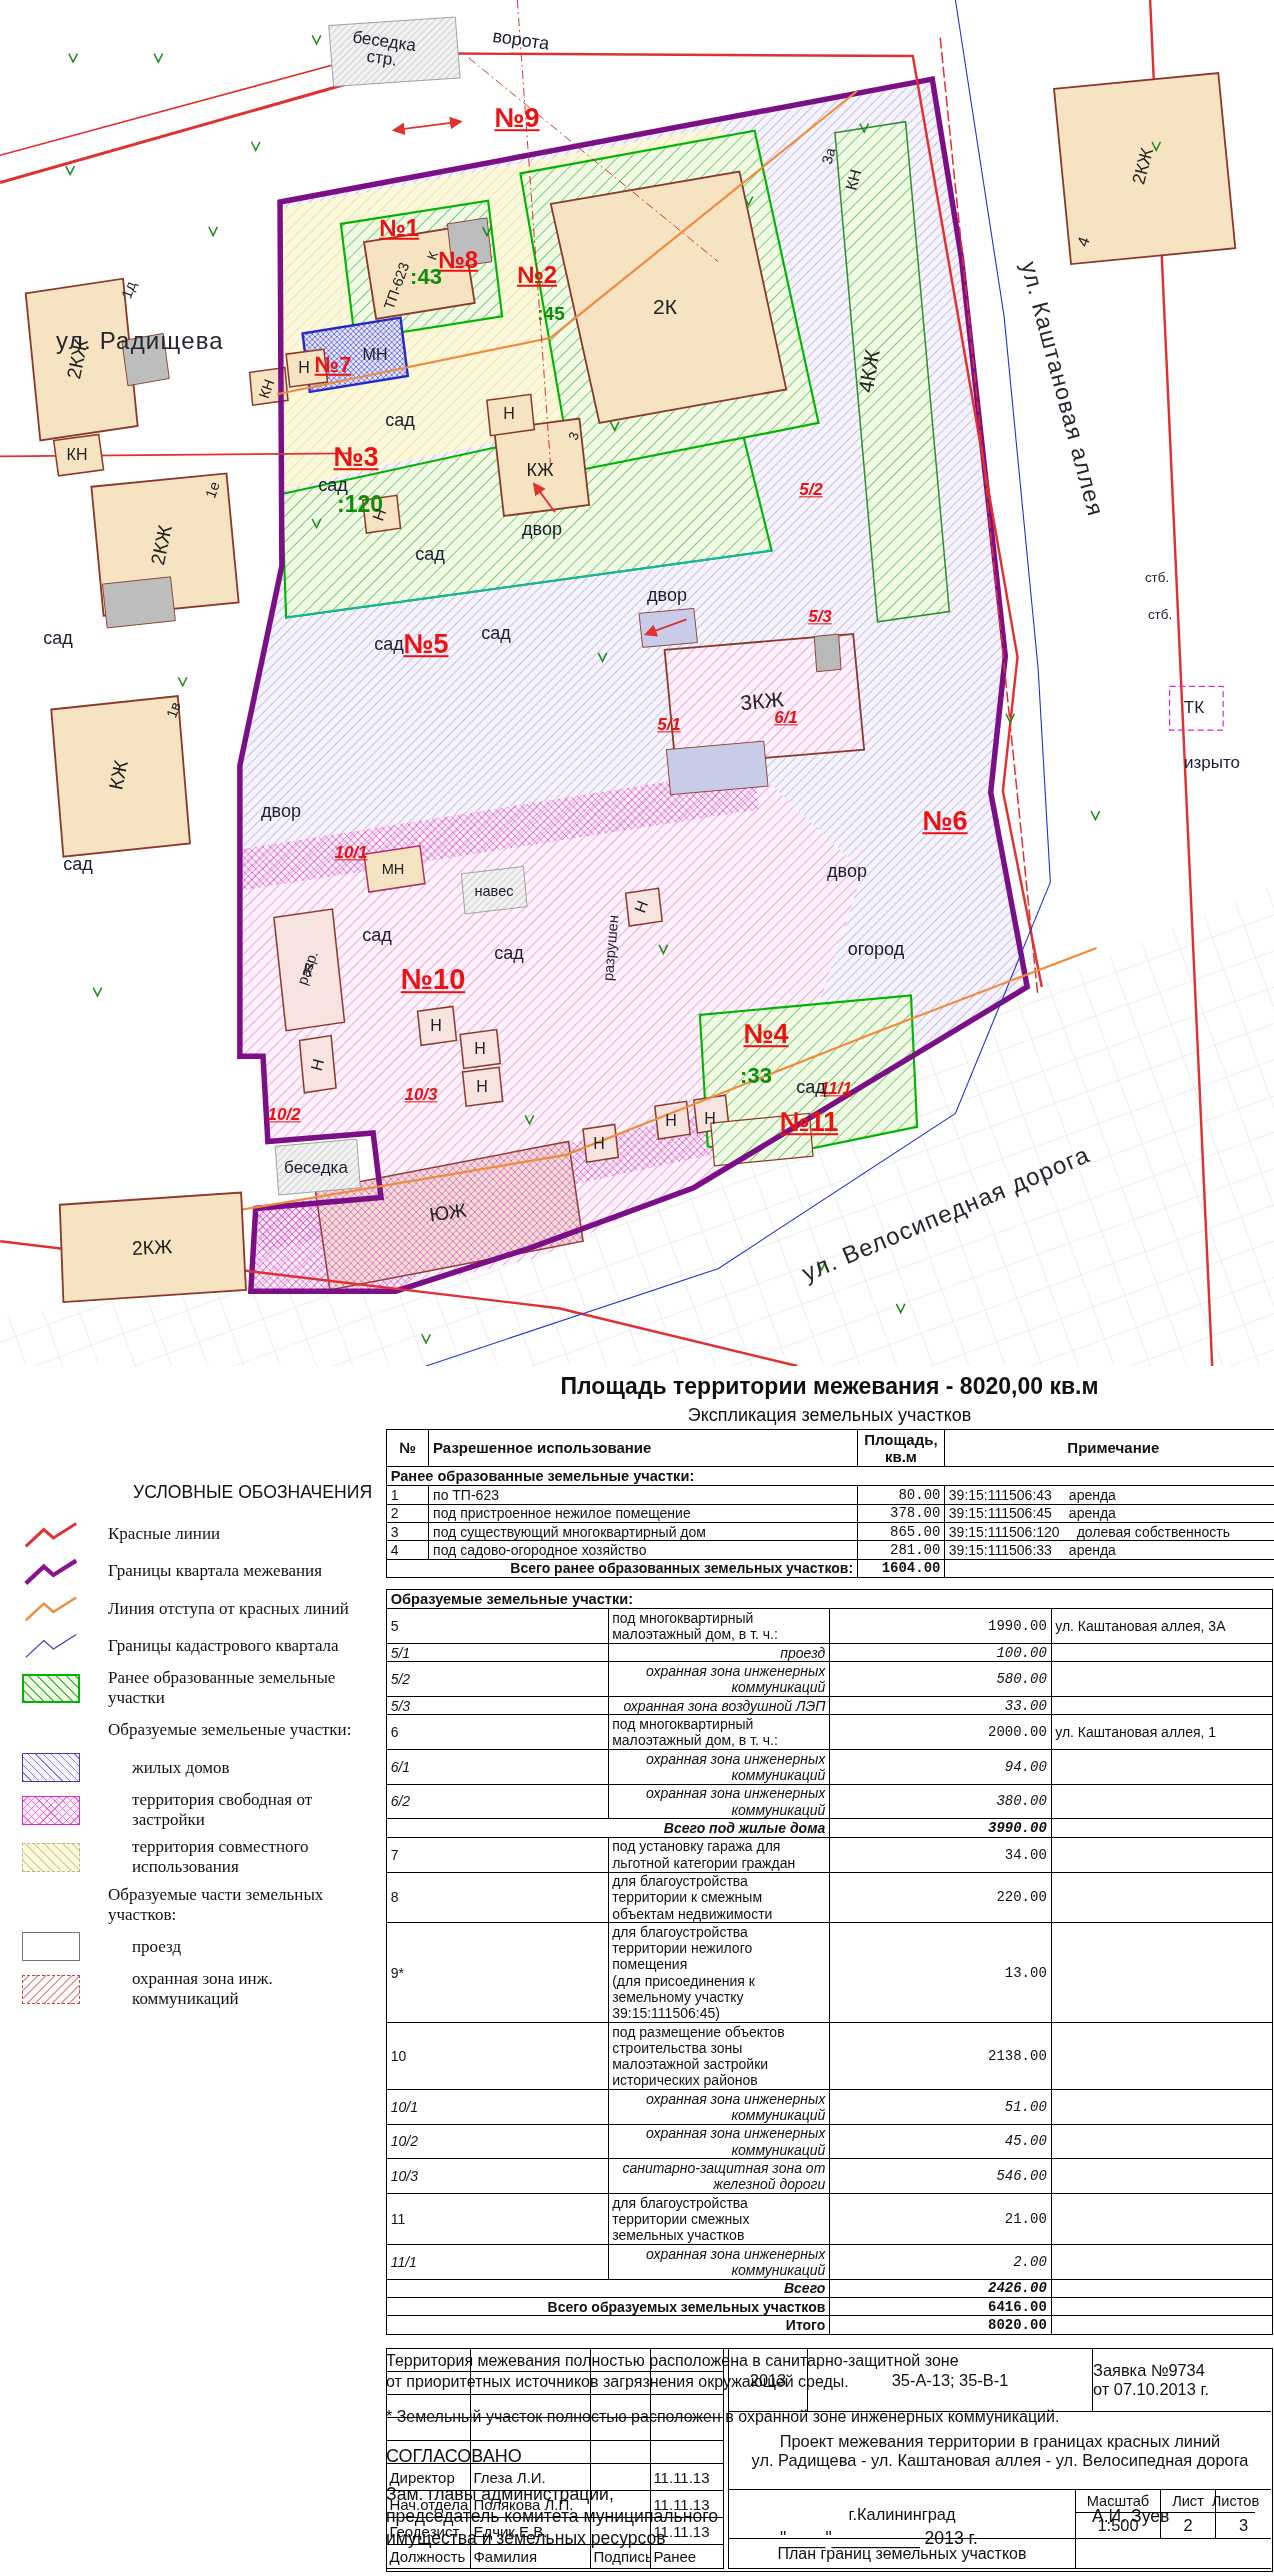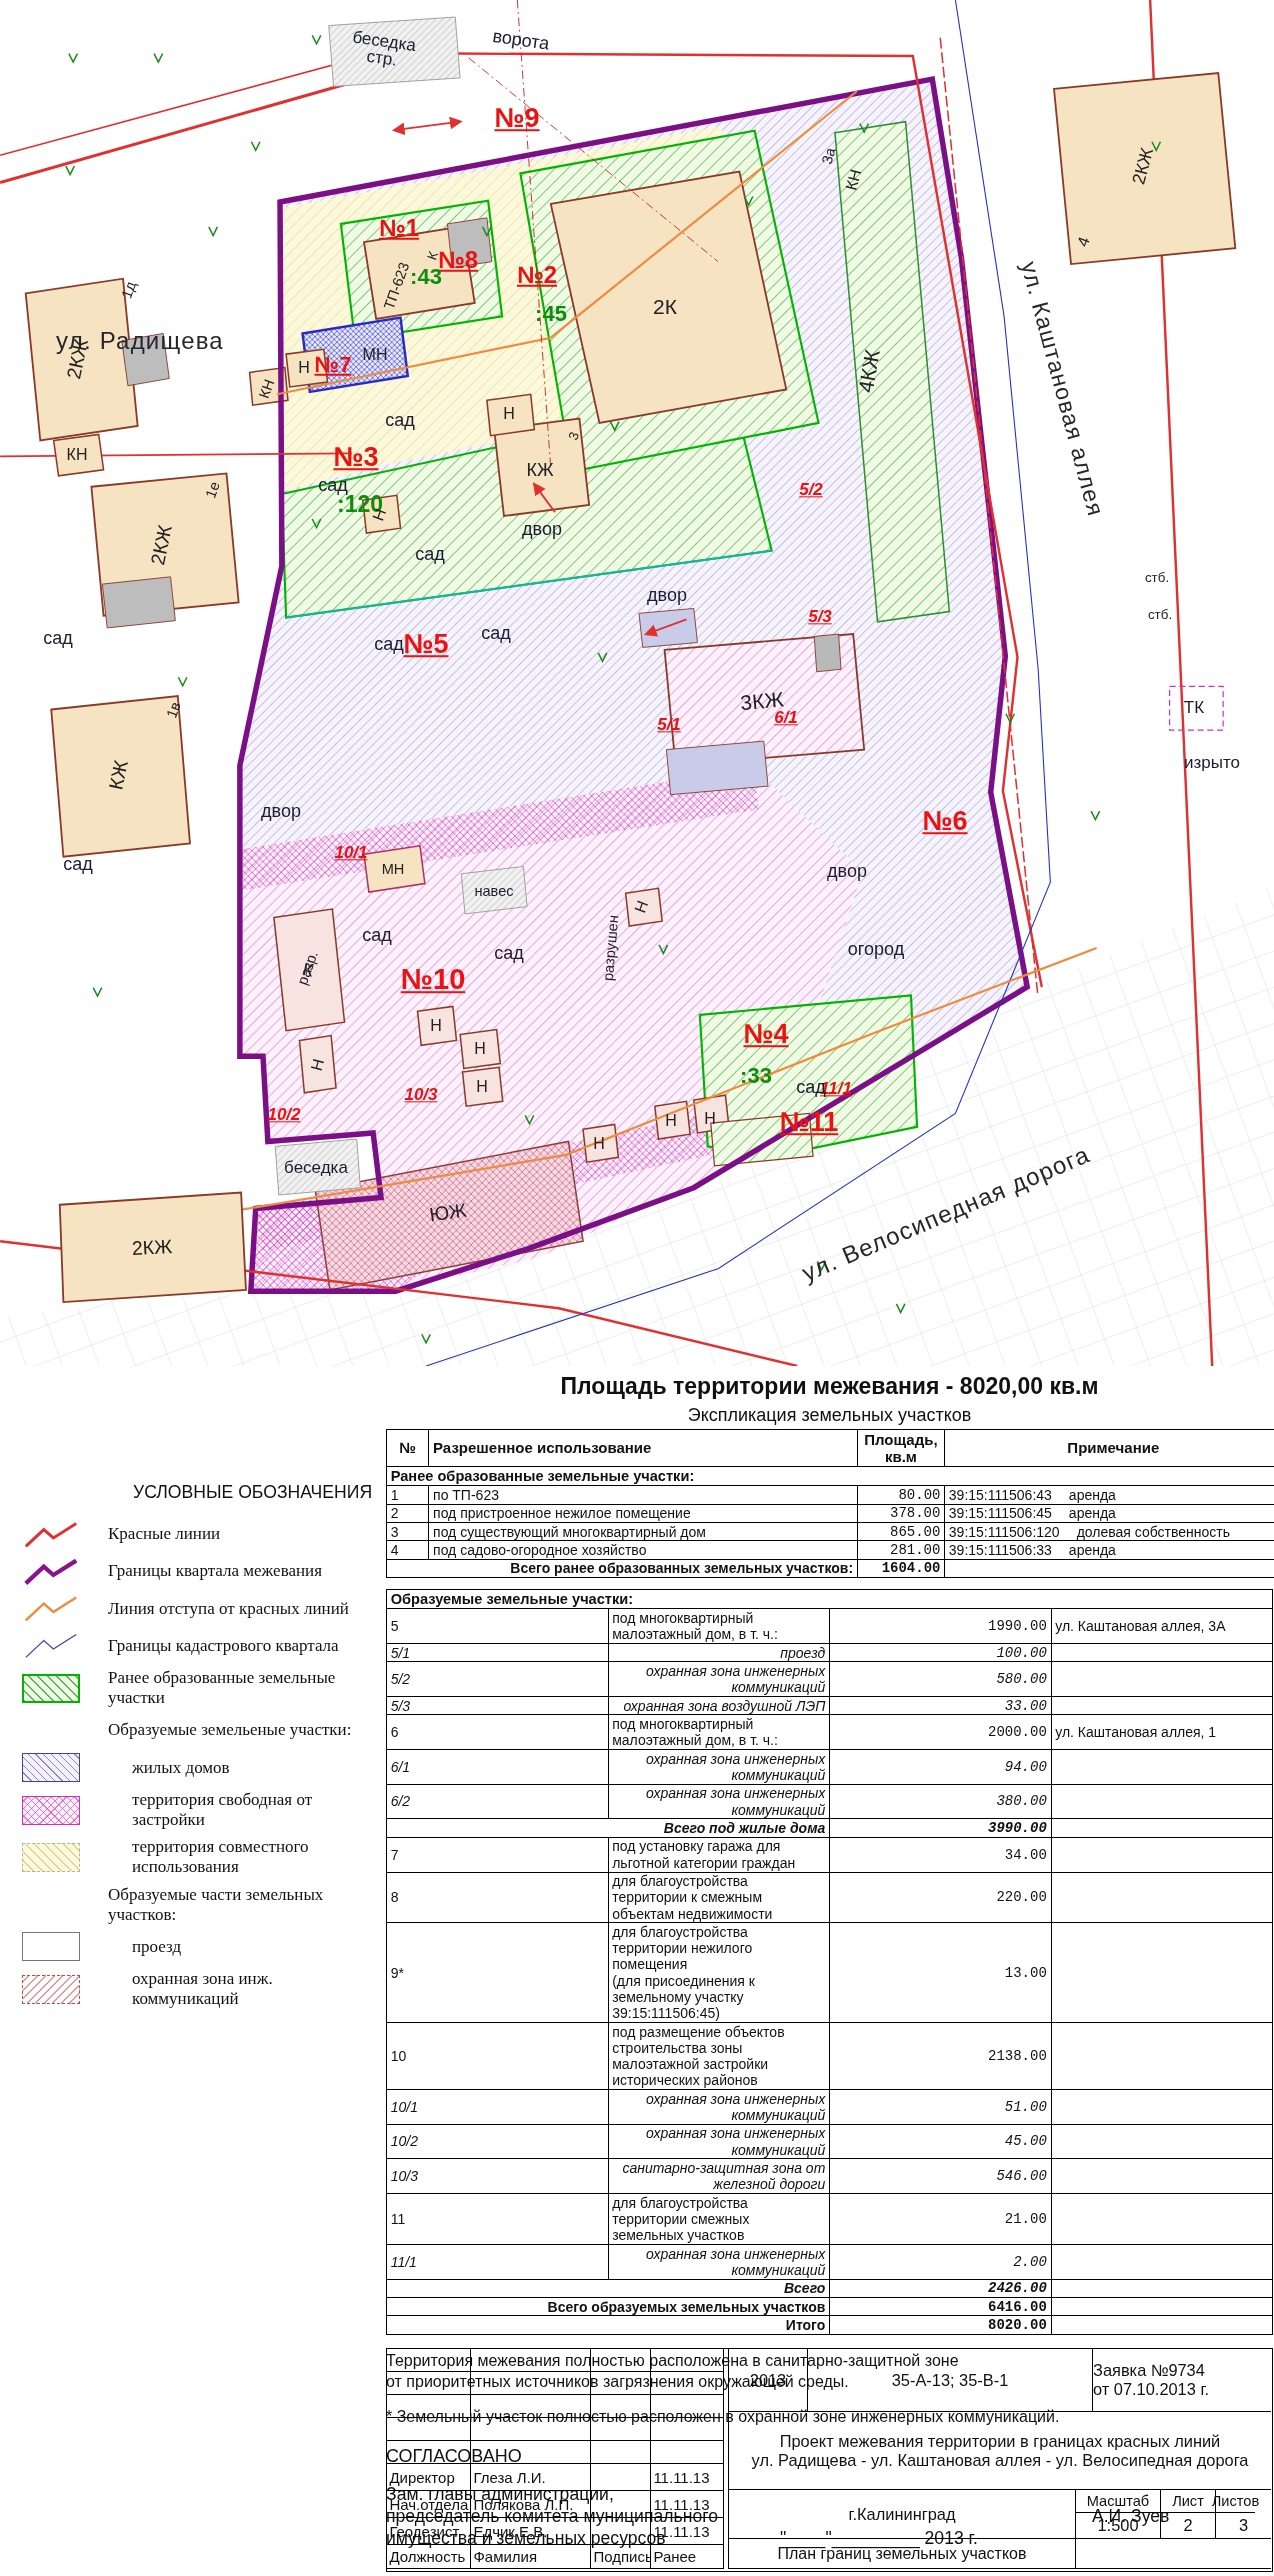--- a/index.html
+++ b/index.html
@@ -233,21 +233,21 @@
         <div class="ml pnum" style="left: 458px; top: 260px; font-size: 24px; transform: translate(-50%, -50%) rotate(0deg);">№8</div>
         <div class="ml pnum" style="left: 537px; top: 275px; font-size: 24px; transform: translate(-50%, -50%) rotate(0deg);">№2</div>
         <div class="ml pnum" style="left: 333px; top: 365px; font-size: 22px; transform: translate(-50%, -50%) rotate(0deg);">№7</div>
         <div class="ml pnum" style="left: 356px; top: 458px; font-size: 27px; transform: translate(-50%, -50%) rotate(0deg);">№3</div>
         <div class="ml pnum" style="left: 426px; top: 645px; font-size: 27px; transform: translate(-50%, -50%) rotate(0deg);">№5</div>
         <div class="ml pnum" style="left: 945px; top: 822px; font-size: 27px; transform: translate(-50%, -50%) rotate(0deg);">№6</div>
         <div class="ml pnum" style="left: 433px; top: 980px; font-size: 29px; transform: translate(-50%, -50%) rotate(0deg);">№10</div>
         <div class="ml pnum" style="left: 766px; top: 1035px; font-size: 27px; transform: translate(-50%, -50%) rotate(0deg);">№4</div>
         <div class="ml pnum" style="left: 809px; top: 1123px; font-size: 27px; transform: translate(-50%, -50%) rotate(0deg);">№11</div>
         <div class="ml cnum" style="left: 426px; top: 277px; font-size: 22px; transform: translate(-50%, -50%) rotate(0deg);">:43</div>
-        <div class="ml cnum" style="left: 551px; top: 314px; font-size: 22px; transform: translate(-50%, -50%) rotate(0deg);">:45</div>
+        <div class="ml cnum" style="left: 551px; top: 314px; font-size: 19px; transform: translate(-50%, -50%) rotate(0deg);">:45</div>
         <div class="ml cnum" style="left: 360px; top: 505px; font-size: 23px; transform: translate(-50%, -50%) rotate(0deg);">:120</div>
         <div class="ml cnum" style="left: 756px; top: 1076px; font-size: 22px; transform: translate(-50%, -50%) rotate(0deg);">:33</div>
         <div class="ml part" style="left: 669px; top: 725px; font-size: 17px; transform: translate(-50%, -50%) rotate(0deg);">5/1</div>
         <div class="ml part" style="left: 811px; top: 490px; font-size: 17px; transform: translate(-50%, -50%) rotate(0deg);">5/2</div>
         <div class="ml part" style="left: 820px; top: 617px; font-size: 17px; transform: translate(-50%, -50%) rotate(0deg);">5/3</div>
         <div class="ml part" style="left: 786px; top: 718px; font-size: 17px; transform: translate(-50%, -50%) rotate(0deg);">6/1</div>
         <div class="ml part" style="left: 351px; top: 853px; font-size: 17px; transform: translate(-50%, -50%) rotate(0deg);">10/1</div>
         <div class="ml part" style="left: 284px; top: 1115px; font-size: 17px; transform: translate(-50%, -50%) rotate(0deg);">10/2</div>
         <div class="ml part" style="left: 421px; top: 1095px; font-size: 17px; transform: translate(-50%, -50%) rotate(0deg);">10/3</div>
         <div class="ml part" style="left: 836px; top: 1089px; font-size: 17px; transform: translate(-50%, -50%) rotate(0deg);">11/1</div>

